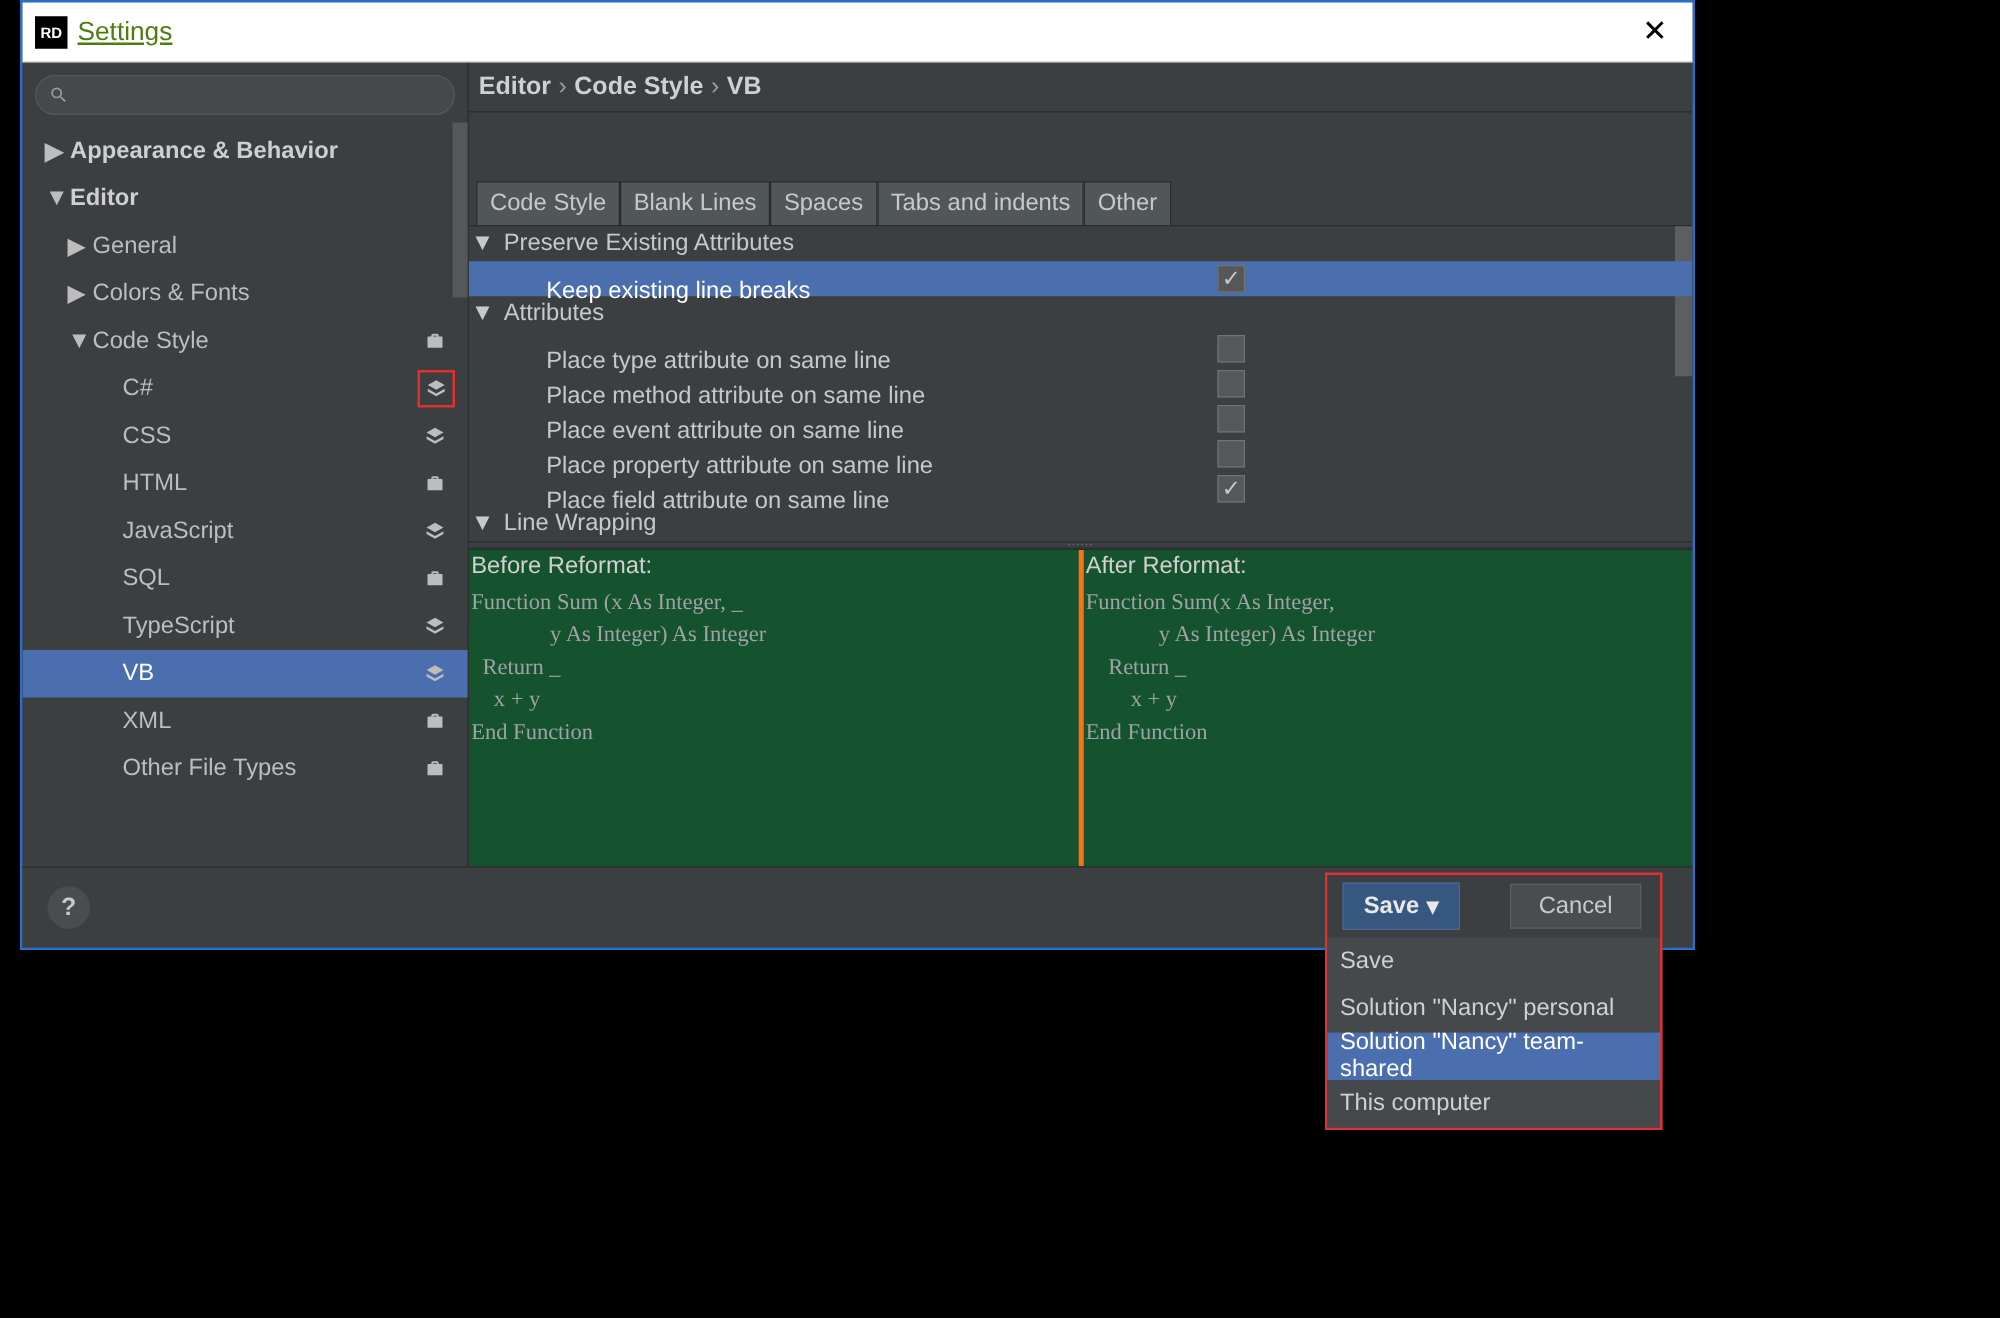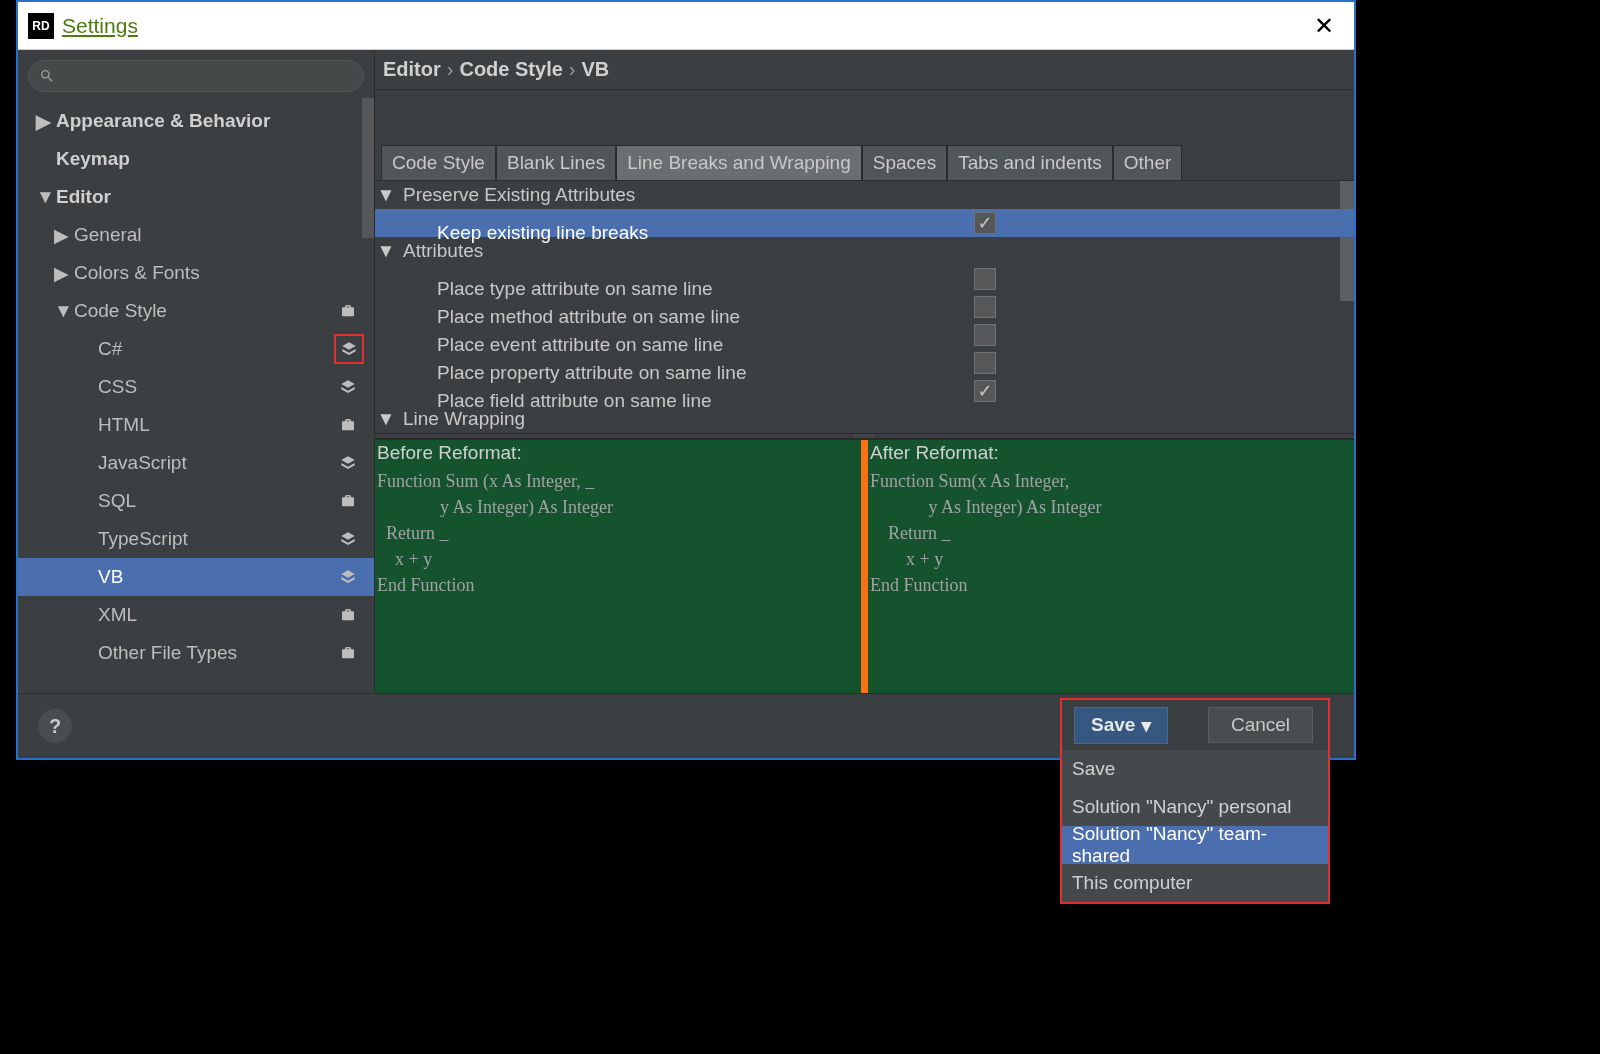--- a/index.html
+++ b/index.html
@@ -207,21 +207,21 @@
     background: #14532d;
     flex: 1;
   }
   .preview-col {
     flex: 1;
     padding: 2px 0 0 2px;
     color: #c8c8c8;
     font-family: "Consolas", monospace;
     font-size: 19px;
   }
-  .preview-col + .preview-col { border-left: 7px solid #f97316; }
+  .preview-col + .preview-col { border-left: 4px solid #f97316; }
   .preview-header {
     font-family: "Segoe UI", Arial, sans-serif;
     font-size: 19px;
     color: #d0d0d0;
     margin-bottom: 4px;
   }
   .preview-col pre {
     font-family: Liberation Serif, serif;
     white-space: pre;
     color: #9fa3a5;
@@ -326,24 +326,20 @@
         </div>
       </div>
       <div class="tree">
         <div class="tree-scrollbar">
           <div class="tree-scrollbar-thumb"></div>
         </div>
         <div id="tree-body">
             <div class="tree-row lvl0 bold">
               <span class="tree-arrow">▶</span>
               <span>Appearance &amp; Behavior</span>
-            </div>
-            <div class="tree-row lvl0 bold">
-              <span class="tree-arrow empty"></span>
-              <span>Keymap</span>
             </div>
             <div class="tree-row lvl0 bold">
               <span class="tree-arrow">▼</span>
               <span>Editor</span>
             </div>
             <div class="tree-row lvl1">
               <span class="tree-arrow">▶</span>
               <span>General</span>
             </div>
             <div class="tree-row lvl1">
@@ -449,21 +445,20 @@
         <span class="bold">Editor</span>
         <span class="sep">›</span>
         <span class="bold">Code Style</span>
         <span class="sep">›</span>
         <span class="bold">VB</span>
       </div>
       <div class="spacer-above-tabs"></div>
       <div class="tabs" id="tabs-row">
           <div class="tab">Code Style</div>
           <div class="tab">Blank Lines</div>
-          <div class="tab active">Line Breaks and Wrapping</div>
           <div class="tab">Spaces</div>
           <div class="tab">Tabs and indents</div>
           <div class="tab">Other</div>
         </div>
 
       <div class="settings-list" id="settings-list">
         <div class="settings-scroll">
           <div class="settings-scroll-thumb"></div>
         </div>
       <div class="srow ind1">

